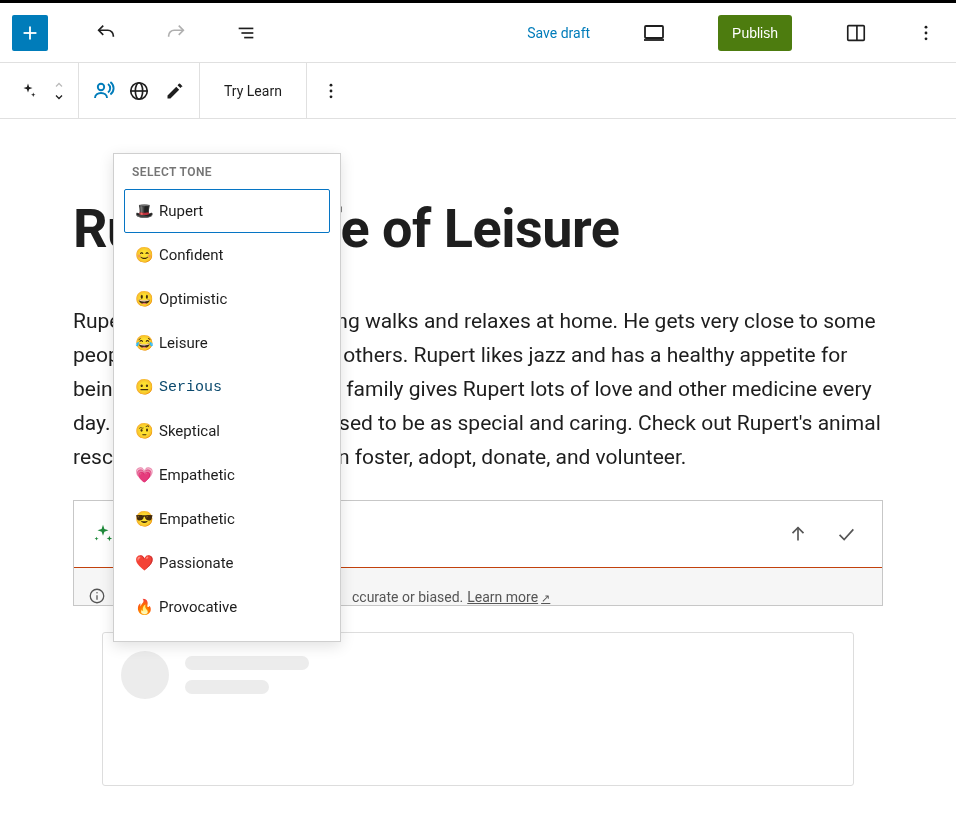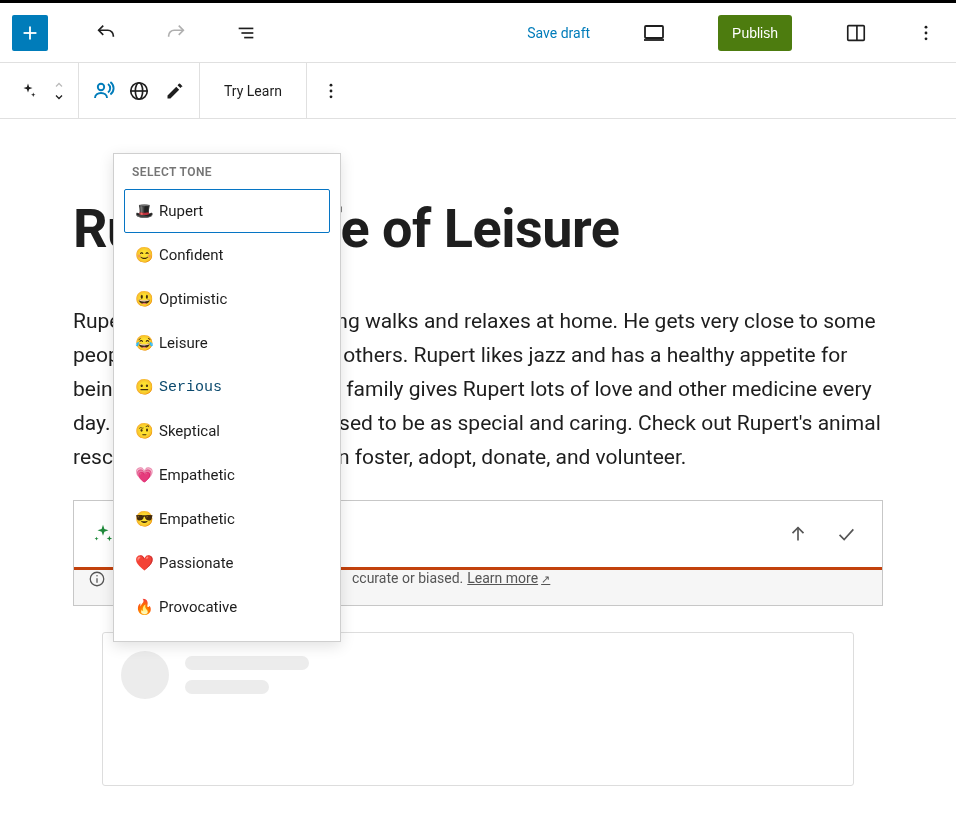--- a/index.html
+++ b/index.html
@@ -24,21 +24,21 @@
   
   .canvas{padding:0 0;position:relative;}
   .doc{width:810px;margin:80px auto 0 auto;}
   h1.title{font-size:54px;font-weight:700;letter-spacing:-0.5px;line-height:1.1;margin-bottom:46px;}
   p.body{font-size:21px;line-height:1.62;font-weight:400;}
   
   .ai-box{width:810px;margin:26px auto 0 auto;border:1px solid #c7c7c7;}
   .ai-top{display:flex;align-items:center;height:66px;padding:0 18px;}
   .sparkle{color:#228b22;}
   .ai-actions{margin-left:auto;display:flex;gap:12px;}
-  .ai-bottom{display:flex;align-items:flex-start;height:38px;padding:0 14px;font-size:14px;color:#555;background:#f6f6f6;border-top:3px solid #c2410c;}
+  .ai-bottom{display:flex;align-items:flex-end;height:38px;padding:0 14px;font-size:14px;color:#555;background:#f6f6f6;border-top:1px solid #c2410c;}
   .ai-bottom a{color:#555;margin-left:4px;}
   .ext{font-size:11px;margin-left:3px;}
   
   .skeleton-card{width:752px;margin:26px auto 0 auto;border:1px solid #ddd;border-radius:3px;padding:18px;height:154px;}
   .sk-row{display:flex;align-items:center;}
   .sk-avatar{width:48px;height:48px;border-radius:50%;background:#ececec;margin-right:16px;}
   .sk-lines{display:flex;flex-direction:column;gap:10px;}
   .sk-line{height:14px;background:#ececec;border-radius:7px;}
   .sk-line.l1{width:124px;}
   .sk-line.l2{width:84px;}

